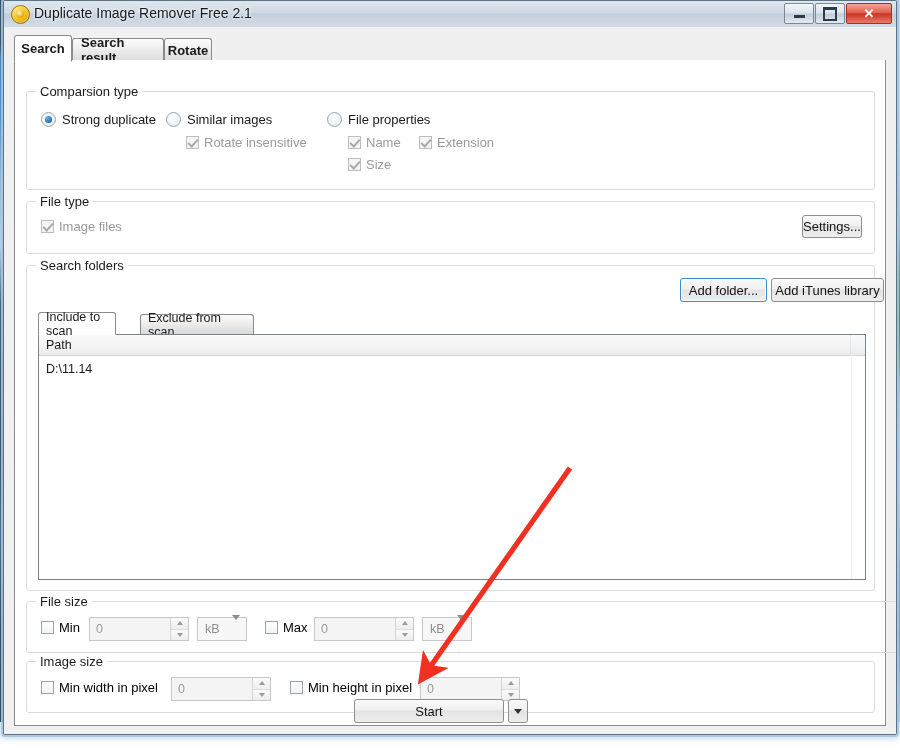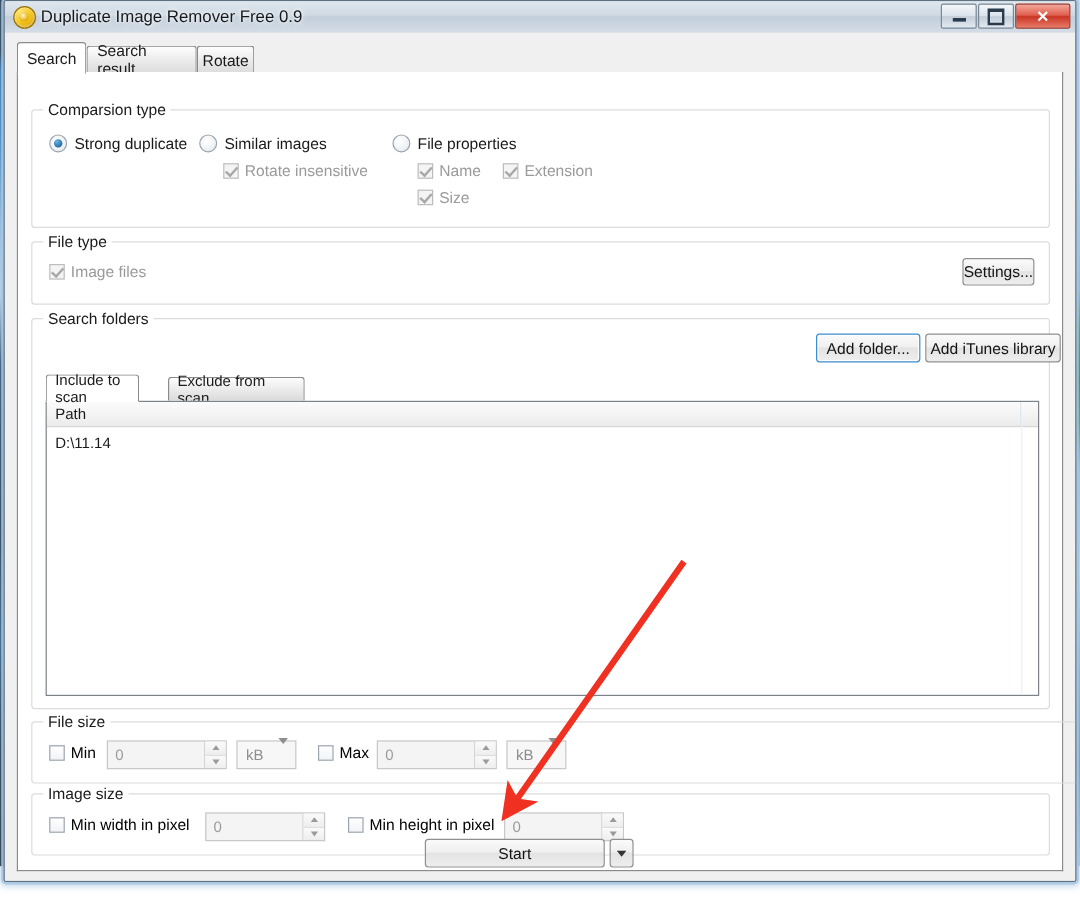--- a/index.html
+++ b/index.html
@@ -112,20 +112,21 @@
   }
   .tab {
     position: absolute; top: 3px; height: 23px;
     border: 1px solid #8b8b8b; border-bottom: none;
     background: linear-gradient(180deg,#fdfdfd 0%,#ececec 50%,#dcdcdc 100%);
     font-size: 13px; color: #1a1a1a;
     display: flex; align-items: center; justify-content: center;
     border-radius: 3px 3px 0 0;
     box-sizing: border-box;
     padding: 0 8px;
+    font-weight: bold;
   }
   .tab.active {
     top: 0; height: 27px;
     background: #ffffff;
     border-bottom: 1px solid #ffffff;
     z-index: 3;
   }
 
   
   #tabpage {
@@ -282,21 +283,21 @@
   </div>
   <div class="bg-leftstrip"></div>
   <div class="bg-rightstrip"></div>
   <div class="bg-bottom"></div>
 </div>
 
 <div id="window">
 
   <div id="titlebar">
     <div class="app-icon"></div>
-    <div class="title-text">Duplicate Image Remover Free 0.9</div>
+    <div class="title-text">Duplicate Image Remover Free 2.1</div>
     <div class="win-btns">
       <div class="win-btn">
           <span class="min-glyph"></span>
         </div>
       <div class="win-btn">
           <span class="max-glyph"></span>
         </div>
       <div class="win-btn close">
           <span>✕</span>
         </div>

